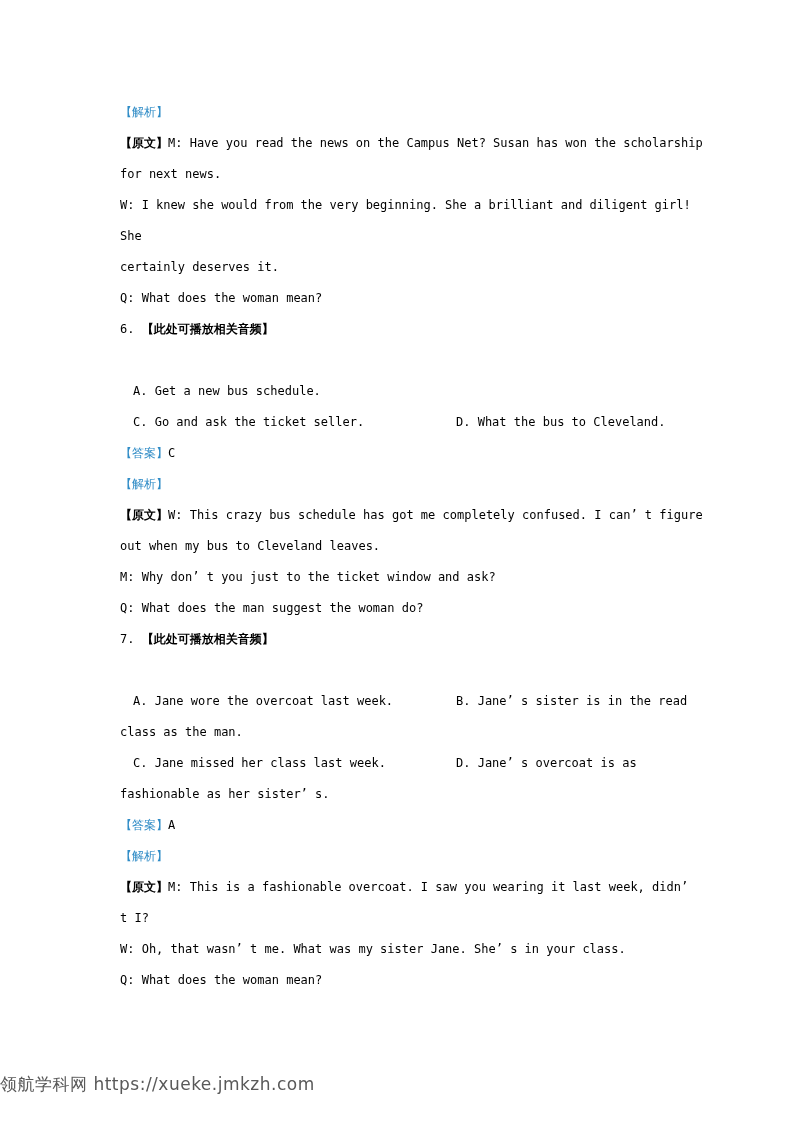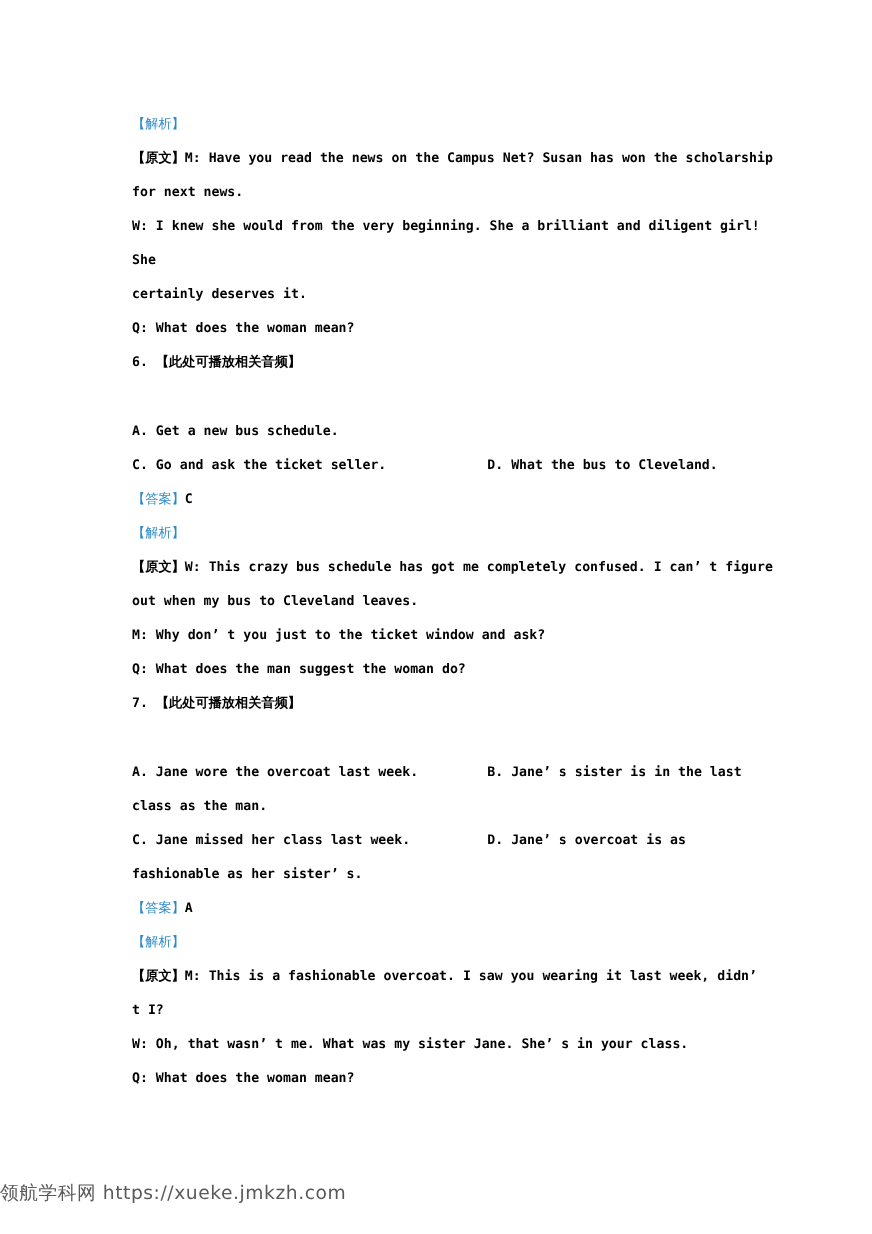--- a/index.html
+++ b/index.html
@@ -22,37 +22,38 @@
   }
   .line {
     white-space: pre-wrap;
     min-height: 31px;
   }
   .line.blank {
     height: 31px;
   }
   .line.two-col {
     display: flex;
+    margin-left: 13px;
   }
   .col-left {
     width: 323px;
     flex-shrink: 0;
     white-space: pre;
   }
   .col-right {
     white-space: pre;
   }
   .blue {
     color: var(--accent, #2e8bc6);
   }
   .bold {
     font-weight: bold;
   }
   .normal {
-    font-weight: bold;
+    font-weight: normal;
   }
   .footer {
     position: absolute;
     left: 0;
     bottom: 26px;
     width: 100%;
     text-align: left;
     font-size: 17px;
     color: var(--footer-gray, #595959);
     font-family: "DejaVu Sans", "Liberation Sans", sans-serif;
@@ -74,21 +75,21 @@
     <div class="line two-col"><span class="col-left"><span class="normal">A. Get a new bus schedule.</span></span></div>
     <div class="line two-col"><span class="col-left"><span class="normal">C. Go and ask the ticket seller.</span></span><span class="col-right"><span class="normal">D. What the bus to Cleveland.</span></span></div>
     <div class="line"><span class="blue">【答案】</span><span class="normal">C</span></div>
     <div class="line"><span class="blue">【解析】</span></div>
     <div class="line"><span class="bold">【原文】</span><span class="normal">W: This crazy bus schedule has got me completely confused. I can’ t figure</span></div>
     <div class="line"><span class="normal">out when my bus to Cleveland leaves.</span></div>
     <div class="line"><span class="normal">M: Why don’ t you just to the ticket window and ask?</span></div>
     <div class="line"><span class="normal">Q: What does the man suggest the woman do?</span></div>
     <div class="line"><span class="normal">7. </span><span class="bold">【此处可播放相关音频】</span></div>
     <div class="line blank"></div>
-    <div class="line two-col"><span class="col-left"><span class="normal">A. Jane wore the overcoat last week.</span></span><span class="col-right"><span class="normal">B. Jane’ s sister is in the last</span></span></div>
+    <div class="line two-col"><span class="col-left"><span class="normal">A. Jane wore the overcoat last week.</span></span><span class="col-right"><span class="normal">B. Jane’ s sister is in the read</span></span></div>
     <div class="line"><span class="normal">class as the man.</span></div>
     <div class="line two-col"><span class="col-left"><span class="normal">C. Jane missed her class last week.</span></span><span class="col-right"><span class="normal">D. Jane’ s overcoat is as</span></span></div>
     <div class="line"><span class="normal">fashionable as her sister’ s.</span></div>
     <div class="line"><span class="blue">【答案】</span><span class="normal">A</span></div>
     <div class="line"><span class="blue">【解析】</span></div>
     <div class="line"><span class="bold">【原文】</span><span class="normal">M: This is a fashionable overcoat. I saw you wearing it last week, didn’</span></div>
     <div class="line"><span class="normal">t I?</span></div>
     <div class="line"><span class="normal">W: Oh, that wasn’ t me. What was my sister Jane. She’ s in your class.</span></div>
     <div class="line"><span class="normal">Q: What does the woman mean?</span></div>
   </div>

